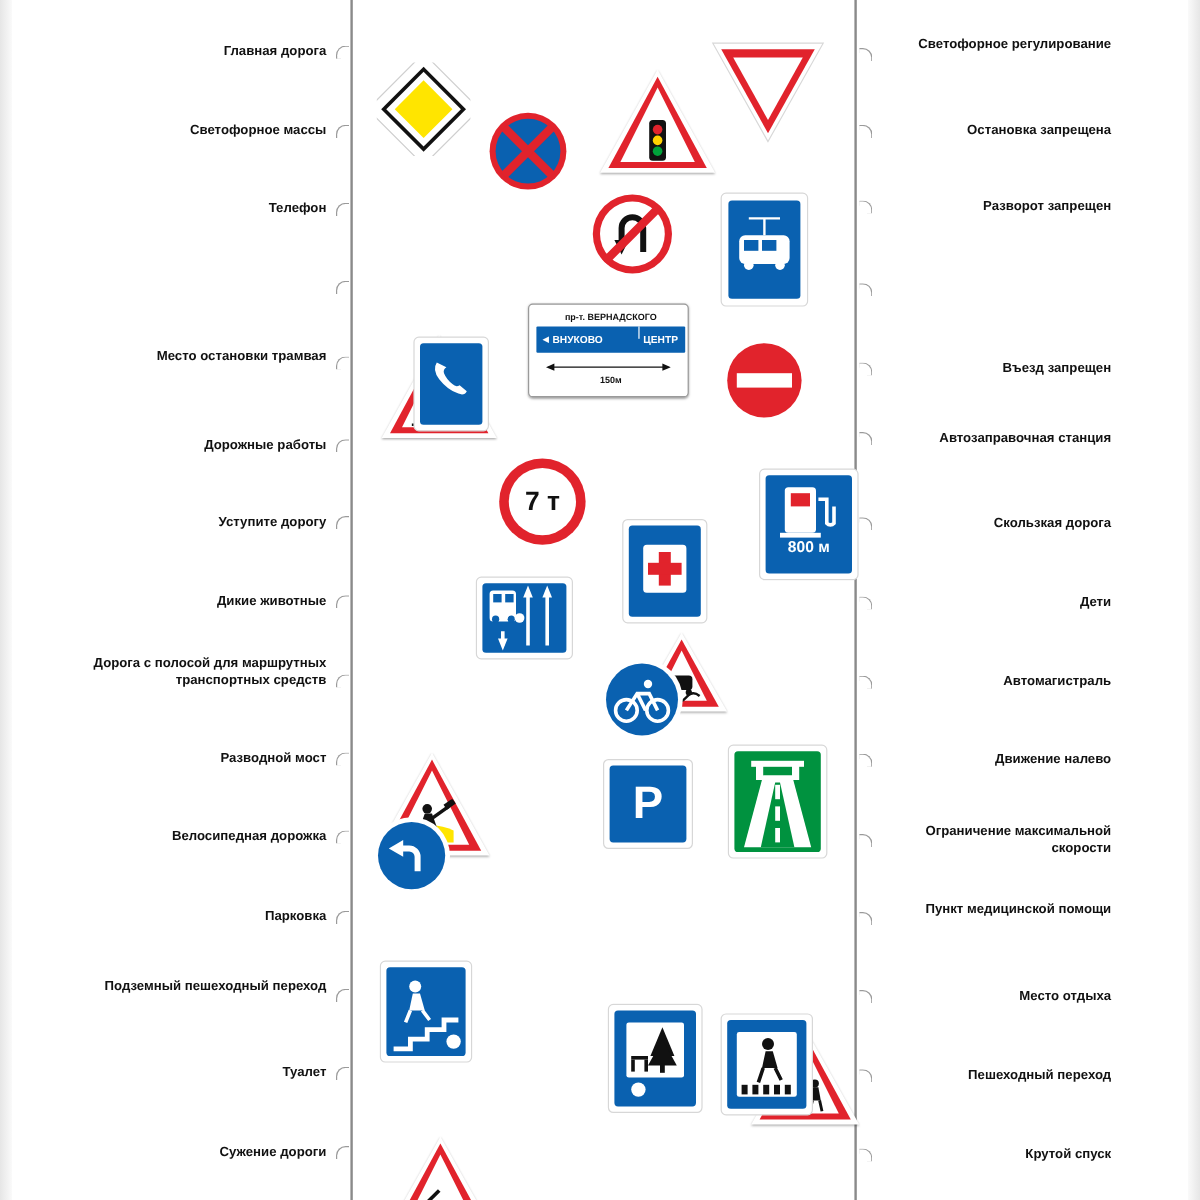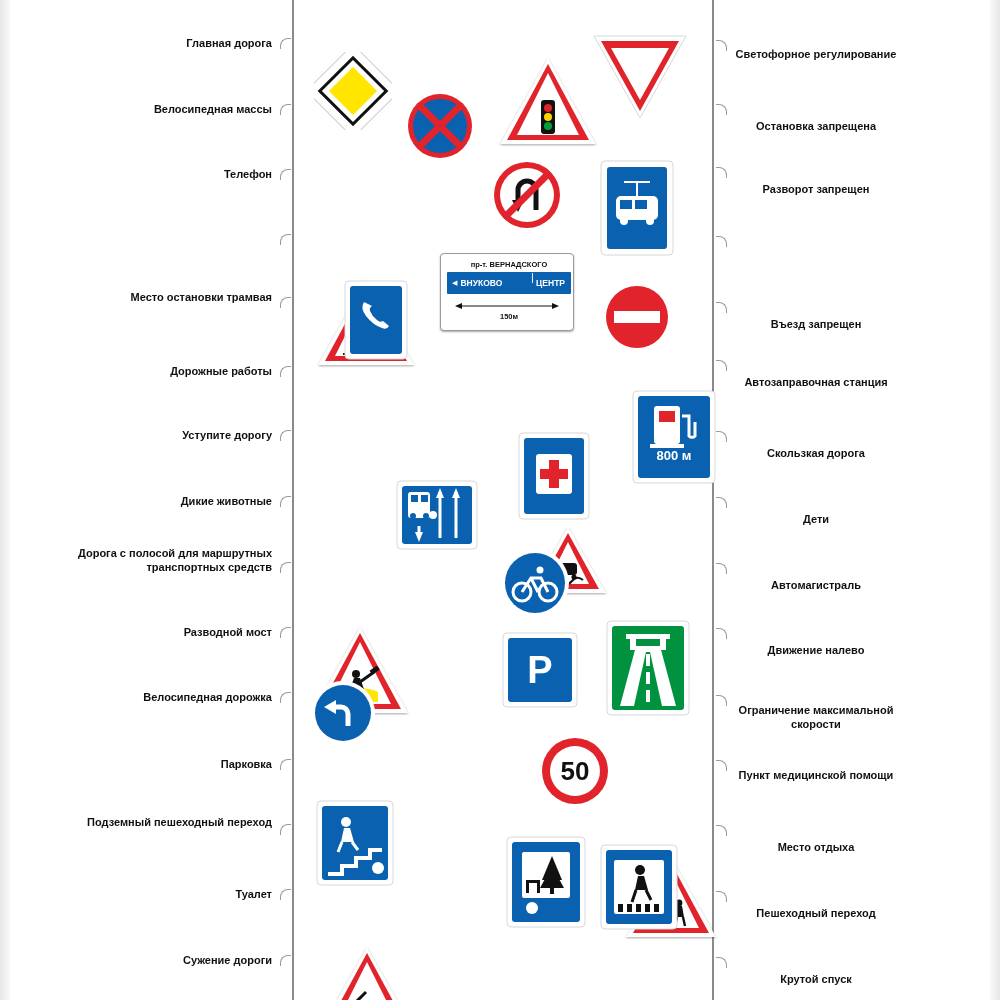--- a/index.html
+++ b/index.html
@@ -13,21 +13,21 @@
   
   .sep{position:absolute;top:0;width:2px;height:1000px;background:#8a8a8a;}
   .sep.left{left:292px;}
   .sep.right{left:712px;}
 
   .title{position:absolute;left:0;right:0;top:10px;text-align:center;font-size:16px;font-weight:bold;color:#111;letter-spacing:.3px;}
 
   
   .label{position:absolute;font-size:11px;line-height:14px;color:#111;font-weight:bold;}
   .label.l{text-align:right;width:200px;left:72px;}
-  .label.r{text-align:center;width:180px;left:726px;margin-top:17px;}
+  .label.r{text-align:right;width:180px;left:746px;}
 
   
   .tick{position:absolute;width:10px;height:10px;border-left:1px solid #9a9a9a;border-top:1px solid #9a9a9a;border-radius:8px 0 0 0;}
 
   
   .sign{position:absolute;}
   .wbox{background:#fff;border-radius:4px;box-shadow:0 1px 2px rgba(0,0,0,.35);}
 
   
   
@@ -44,21 +44,21 @@
 
 <div class="page">
   <div class="frame-left"></div>
   <div class="frame-right"></div>
   <div class="sep left"></div>
   <div class="sep right"></div>
 
 
   <div class="label l" style="top:36px">Главная дорога</div>
   <div class="tick" style="left:280px;top:38px"></div>
-  <div class="label l" style="top:102px">Велосипедная массы</div>
+  <div class="label l" style="top:102px">Светофорное массы</div>
   <div class="tick" style="left:280px;top:104px"></div>
   <div class="label l" style="top:167px">Телефон</div>
   <div class="tick" style="left:280px;top:169px"></div>
   <div class="tick" style="left:280px;top:234px"></div>
   <div class="label l" style="top:290px">Место остановки трамвая</div>
   <div class="tick" style="left:280px;top:297px"></div>
   <div class="label l" style="top:364px">Дорожные работы</div>
   <div class="tick" style="left:280px;top:366px"></div>
   <div class="label l" style="top:428px">Уступите дорогу</div>
   <div class="tick" style="left:280px;top:430px"></div>
@@ -248,20 +248,28 @@
       <svg width="40" height="38" viewBox="0 0 40 38">
         <path d="M2 36 L38 36 L38 26 Q20 18 2 26 Z" fill="#ffe500"></path>
         <circle cx="16" cy="8" r="4" fill="#111"></circle>
         <path d="M14 12 l6 0 l5 14 l-16 0 z" fill="#111"></path>
         <line x1="20" y1="16" x2="34" y2="6" stroke="#111" stroke-width="3"></line>
         <rect x="30" y="2" width="9" height="5" fill="#111" transform="rotate(-35 34 4)"></rect>
       </svg>
     </div>
   </div>
 
+  <div class="sign" style="left:412px;top:378px;">
+    <svg width="80" height="80" viewBox="0 0 80 80">
+      <circle cx="40" cy="40" r="39" fill="#fff"></circle>
+      <circle cx="40" cy="40" r="36" fill="#e1232c"></circle>
+      <circle cx="40" cy="40" r="28" fill="#fff"></circle>
+    </svg>
+    <div style="position:absolute;left:0;top:0;width:80px;height:80px;display:flex;align-items:center;justify-content:center;font-size:22px;font-weight:bold;color:#111;">7 т</div>
+  </div>
 
   <div class="sign" style="left:612px;top:390px;margin-left:20px;">
     <svg width="84" height="94" viewBox="0 0 84 94">
       <rect x="1" y="1" width="82" height="92" rx="4" fill="#fff" stroke="#d7d7d7"></rect>
       <rect x="6" y="6" width="72" height="82" rx="3" fill="#0a61b0"></rect>
       <rect x="22" y="16" width="26" height="38" rx="3" fill="#fff"></rect>
       <rect x="27" y="21" width="16" height="11" fill="#e1232c"></rect>
       <path d="M50 26 l7 0 l0 20 a4 4 0 0 0 6 0 l0 -14" stroke="#fff" stroke-width="3" fill="none"></path>
       <rect x="18" y="54" width="34" height="4" fill="#fff"></rect>
     </svg>
@@ -363,28 +371,20 @@
 
   <div class="sign" style="left:310px;top:680px;">
     <svg width="66" height="66" viewBox="0 0 66 66">
       <circle cx="33" cy="33" r="32" fill="#fff"></circle>
       <circle cx="33" cy="33" r="28" fill="#0a61b0"></circle>
       <path d="M38 46 L38 34 a7 7 0 0 0 -7 -7 L22 27" stroke="#fff" stroke-width="5" fill="none"></path>
       <polygon points="14,27 26,20 26,34" fill="#fff"></polygon>
     </svg>
   </div>
 
-  <div class="sign" style="left:538px;top:734px;">
-    <svg width="74" height="74" viewBox="0 0 74 74">
-      <circle cx="37" cy="37" r="36" fill="#fff"></circle>
-      <circle cx="37" cy="37" r="33" fill="#e1232c"></circle>
-      <circle cx="37" cy="37" r="25" fill="#fff"></circle>
-    </svg>
-    <div style="position:absolute;left:0;top:0;width:74px;height:74px;display:flex;align-items:center;justify-content:center;font-size:26px;font-weight:bold;color:#111;">50</div>
-  </div>
 
   <div class="sign" style="left:316px;top:800px;">
     <svg width="78" height="86" viewBox="0 0 78 86">
       <rect x="1" y="1" width="76" height="84" rx="4" fill="#fff" stroke="#d7d7d7"></rect>
       <rect x="6" y="6" width="66" height="74" rx="3" fill="#0a61b0"></rect>
       <circle cx="30" cy="22" r="5" fill="#fff"></circle>
       <path d="M28 28 l6 0 l4 14 l-13 0 z" fill="#fff"></path>
       <path d="M26 42 l-4 10 M36 42 l6 8" stroke="#fff" stroke-width="3"></path>
       <path d="M12 74 L26 74 L26 66 L40 66 L40 58 L54 58 L54 50 L66 50" stroke="#fff" stroke-width="4" fill="none"></path>
       <circle cx="62" cy="68" r="6" fill="#fff"></circle>

